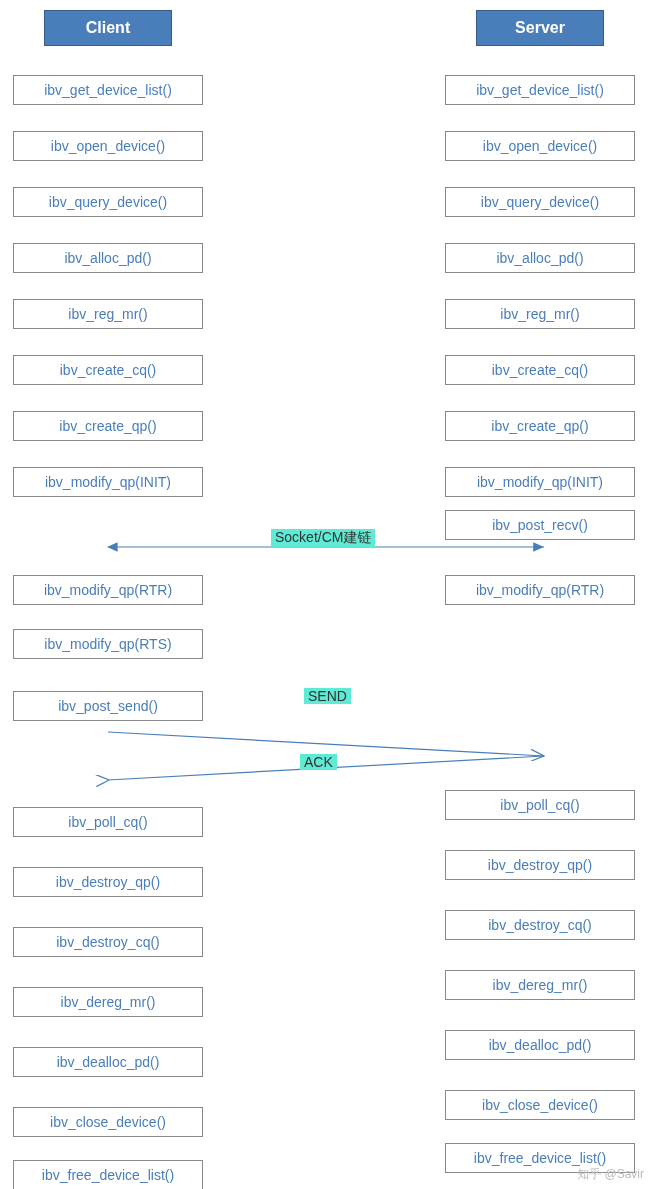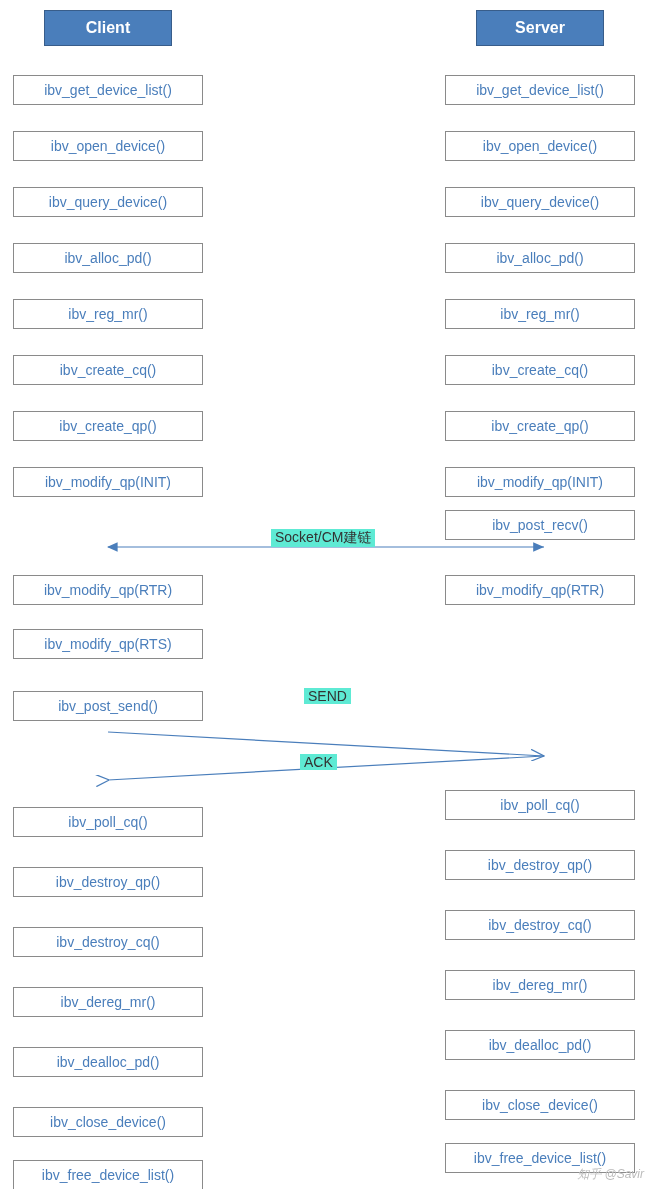--- a/index.html
+++ b/index.html
@@ -71,21 +71,20 @@
     background: #5eead4;
     padding: 0 4px;
   }
 
   .watermark {
     position: absolute;
     right: 8px;
     bottom: 6px;
     font-size: 12px;
     color: #bbbbbb;
-    font-style: italic;
   }
 </style>
 </head>
 <body>
 
 <div class="column client">
   <div class="lifeline"></div>
   <div class="header-box">
     <span>Client</span>
   </div>

